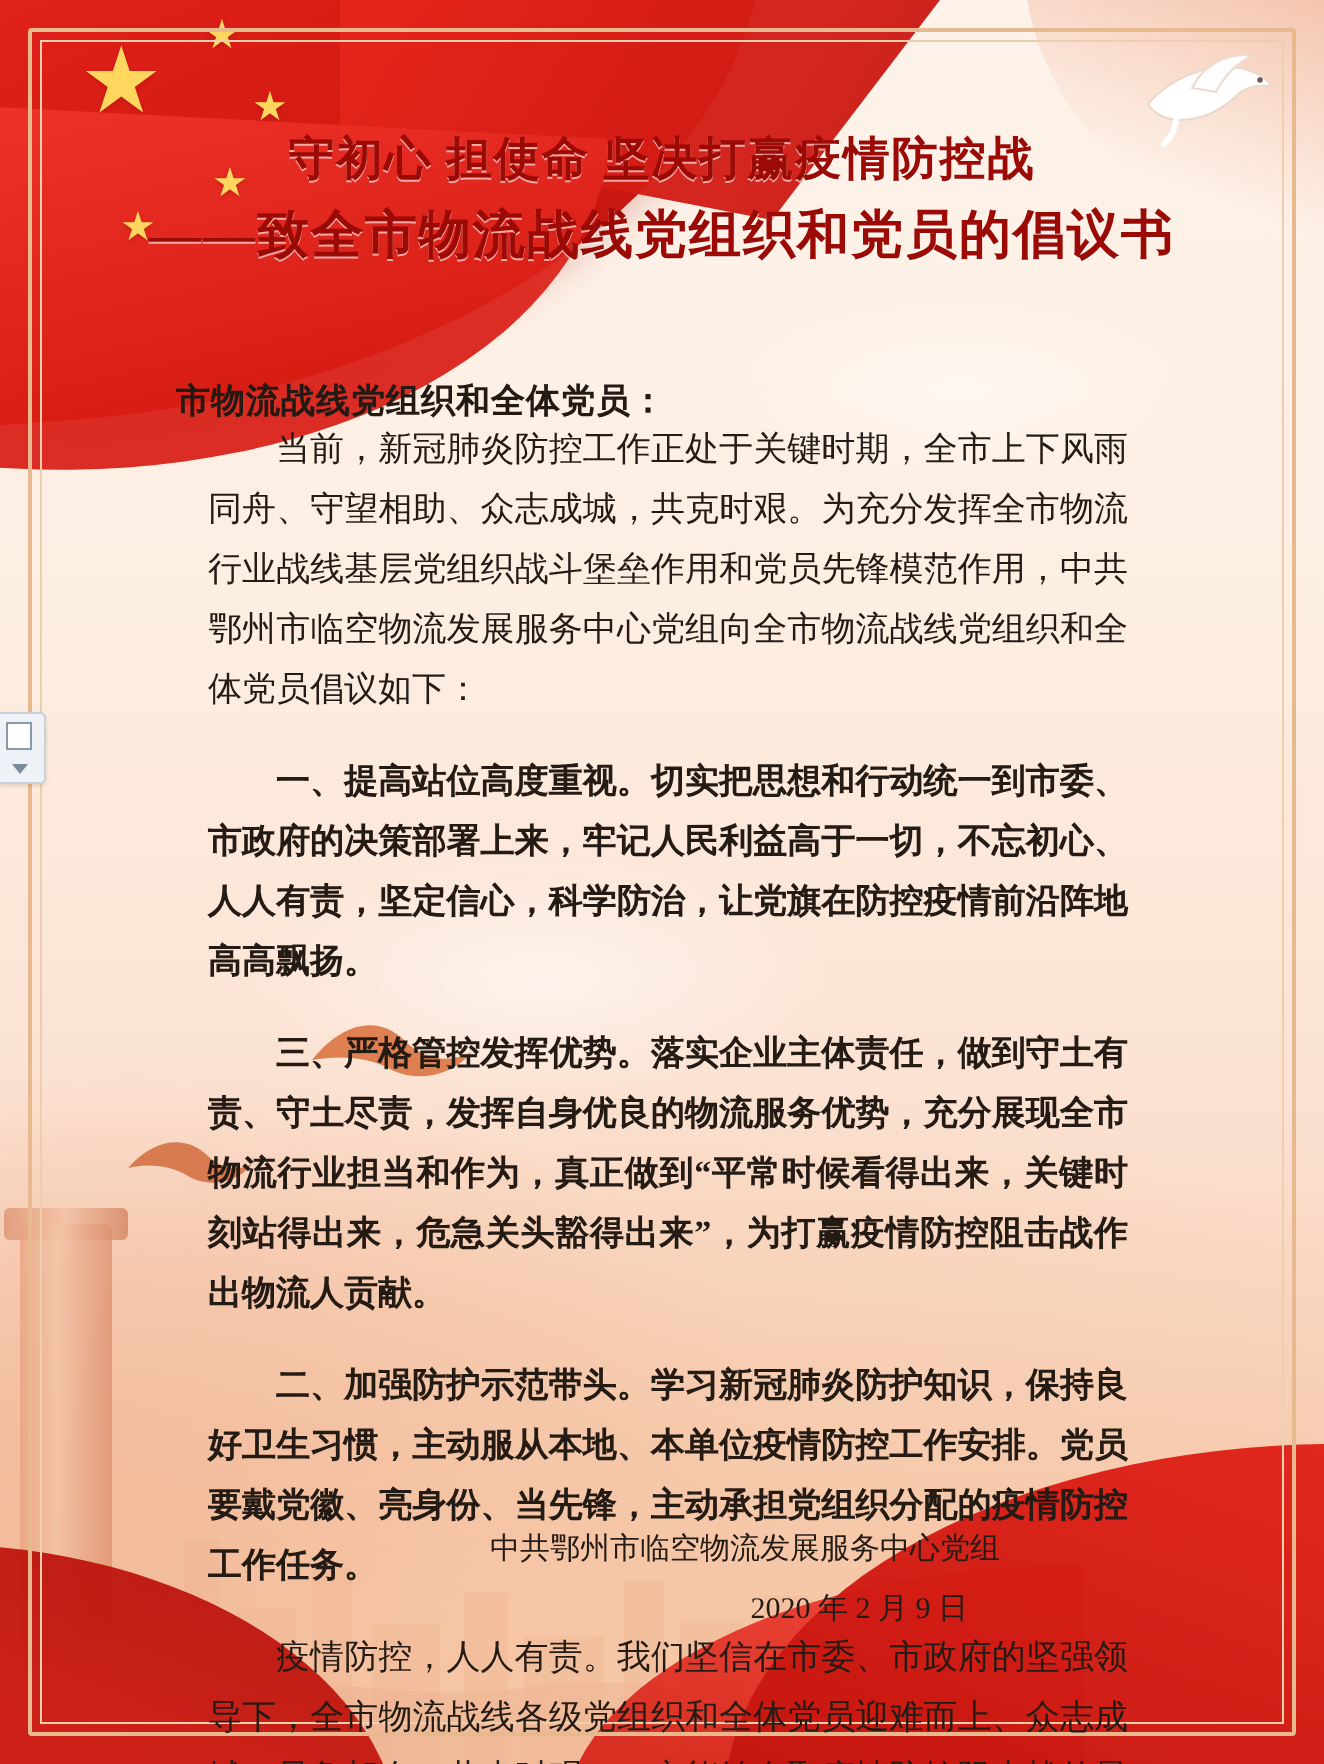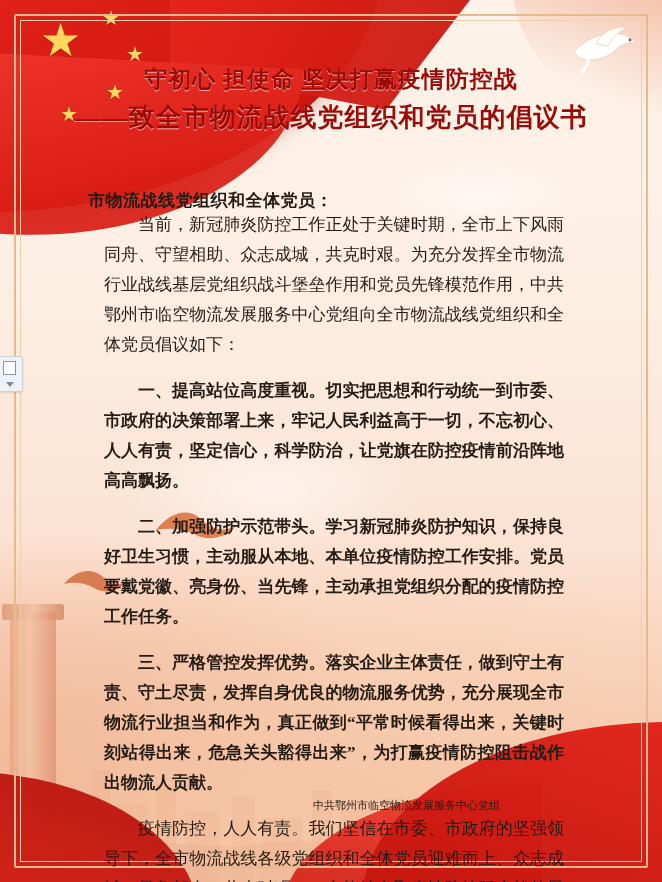--- a/index.html
+++ b/index.html
@@ -173,21 +173,21 @@
     text-indent: 2em;
   }
   .body-text p.heading-run {
     font-weight: bold;
   }
 
   .signature {
     position: absolute;
     right: 70px; bottom: 62px;
     text-align: right;
-    font-size: 11px;
+    font-size: 15px;
     line-height: 30px;
     color: #241b15;
   }
   .sign-date { padding-right: 16px; }
 
   
   .edge-widget {
     position: absolute;
     left: 0px; top: 356px;
     width: 22px; height: 34px;
@@ -283,27 +283,28 @@
     <div class="title-block">
       <div>守初心  担使命  坚决打赢疫情防控战</div>
       <div class="title-line2">——致全市物流战线党组织和党员的倡议书</div>
     </div>
 
     <div class="salutation">市物流战线党组织和全体党员：</div>
 
     <div class="body-text">
       <p>当前，新冠肺炎防控工作正处于关键时期，全市上下风雨同舟、守望相助、众志成城，共克时艰。为充分发挥全市物流行业战线基层党组织战斗堡垒作用和党员先锋模范作用，中共鄂州市临空物流发展服务中心党组向全市物流战线党组织和全体党员倡议如下：</p>
       <p class="heading-run">一、提高站位高度重视。切实把思想和行动统一到市委、市政府的决策部署上来，牢记人民利益高于一切，不忘初心、人人有责，坚定信心，科学防治，让党旗在防控疫情前沿阵地高高飘扬。</p>
+      <p class="heading-run">三、严格管控发挥优势。落实企业主体责任，做到守土有责、守土尽责，发挥自身优良的物流服务优势，充分展现全市物流行业担当和作为，真正做到“平常时候看得出来，关键时刻站得出来，危急关头豁得出来”，为打赢疫情防控阻击战作出物流人贡献。</p>
       <p class="heading-run">二、加强防护示范带头。学习新冠肺炎防护知识，保持良好卫生习惯，主动服从本地、本单位疫情防控工作安排。党员要戴党徽、亮身份、当先锋，主动承担党组织分配的疫情防控工作任务。</p>
-      <p class="heading-run">三、严格管控发挥优势。落实企业主体责任，做到守土有责、守土尽责，发挥自身优良的物流服务优势，充分展现全市物流行业担当和作为，真正做到“平常时候看得出来，关键时刻站得出来，危急关头豁得出来”，为打赢疫情防控阻击战作出物流人贡献。</p>
       <p>疫情防控，人人有责。我们坚信在市委、市政府的坚强领导下，全市物流战线各级党组织和全体党员迎难而上、众志成城，只争朝夕、共克时艰，一定能够夺取疫情防控阻击战的最后胜利！</p>
     </div>
 
     <div class="signature">
       <div>中共鄂州市临空物流发展服务中心党组</div>
+      <div class="sign-date">2020 年 2 月 9 日</div>
     </div>
   </div>
 
   <div class="edge-widget">
     <div class="ew-icon"></div>
     <div class="ew-caret"></div>
   </div>
 
 </div>
 

